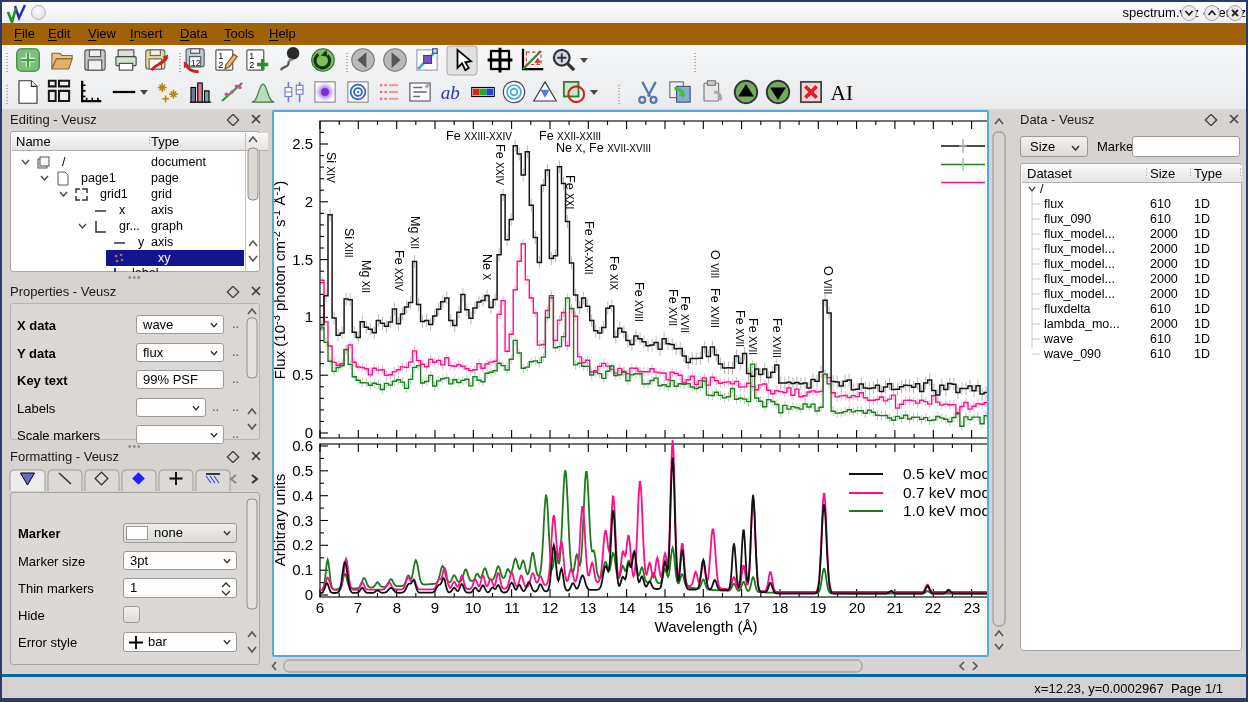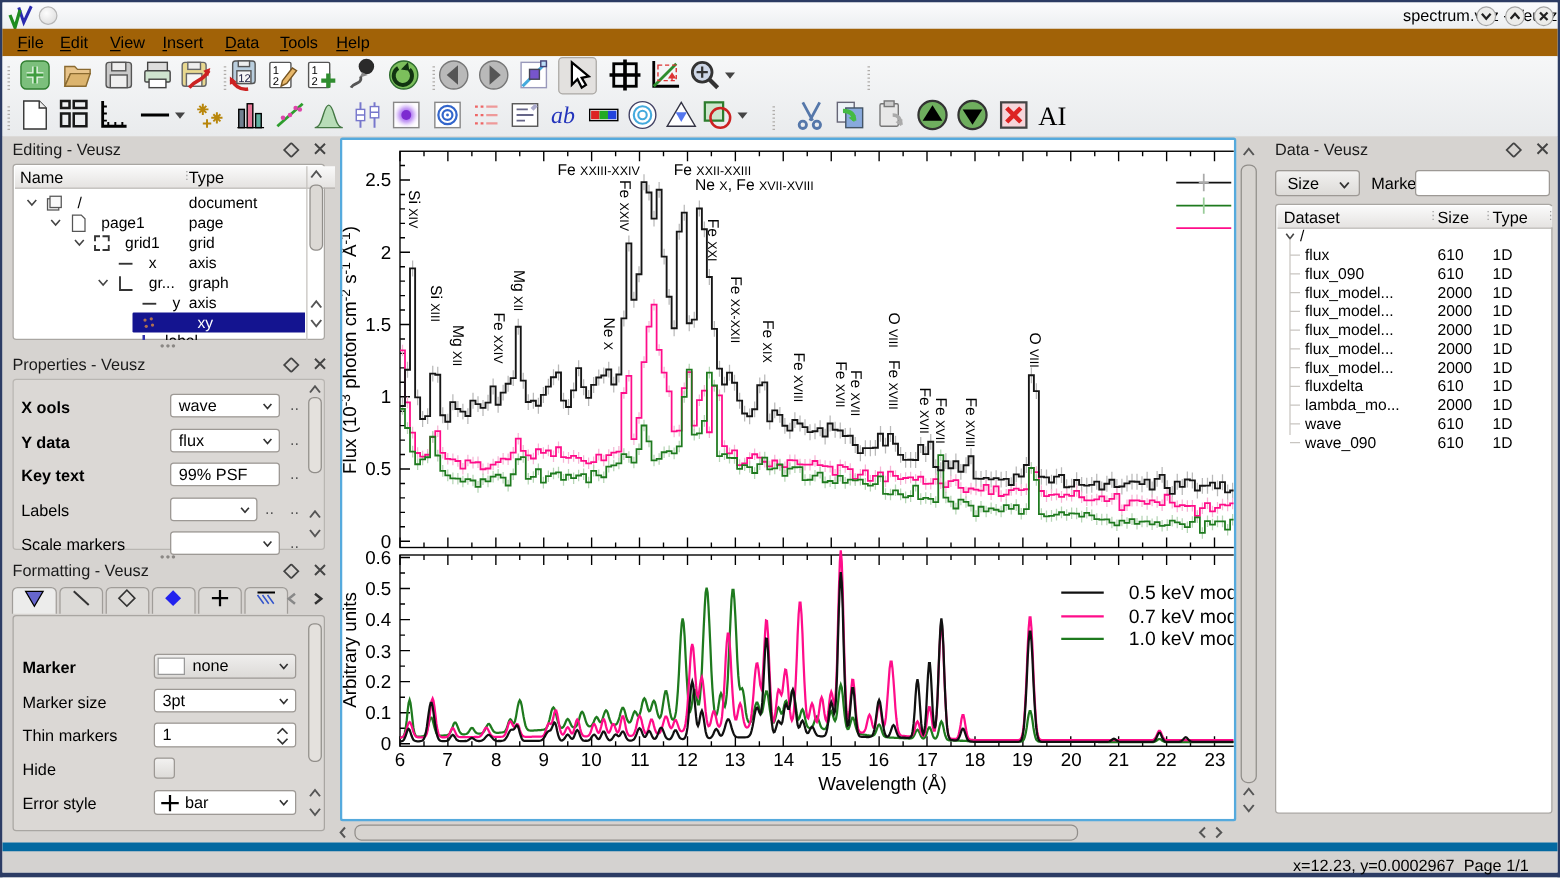--- a/index.html
+++ b/index.html
@@ -6,21 +6,21 @@
 .abs{position:absolute}
 .titlebar{left:2px;top:2px;width:1244px;height:21px;background:linear-gradient(#fbfcfd,#eceef0)}
 .menubar{left:2px;top:23px;width:1244px;height:22px;background:#a16207}
 .menubar span{position:absolute;top:3px}
 .menubar u{text-decoration:underline;text-underline-offset:2px}
 .toolbars{left:2px;top:45px;width:1244px;height:64px;background:linear-gradient(#f6f7f8,#e9ebed)}
 .dockL{left:2px;top:109px;width:266px;height:565px;background:#d6d3d0}
 .dockR{left:1012px;top:109px;width:234px;height:565px;background:#d6d3d0}
 .plotarea{left:268px;top:109px;width:744px;height:565px;background:#d6d3d0}
 .docktitle{font-size:13px;color:#1a1a1a}
-.statusbar{left:2px;top:674px;width:1244px;height:24px;background:#d4d2d0;border-top:7px solid #0369a1}
+.statusbar{left:2px;top:674px;width:1244px;height:24px;background:#d4d2d0;border-top:3px solid #0369a1}
 .border{background:#2c3c64}
 .white{background:#fff}
 .tree{background:#fff;border:1px solid #a9a6a2;border-radius:3px}
 .hdr{background:linear-gradient(#fafafa,#e5e3e1);border-bottom:1px solid #b5b2ae;font-size:13px}
 .combo{position:absolute;background:linear-gradient(#fff,#fff);border:1px solid #9d9995;border-radius:3px;font-size:13px}
 .combo .ar{position:absolute;right:5px;top:50%;margin-top:-3px;width:8px;height:6px}
 .btn3d{background:linear-gradient(#f2f1f0,#dddbd8);border:1px solid #9d9995;border-radius:3px}
 svg{display:block}
 .dots{color:#8a8784;font-size:10px;letter-spacing:1px}
 </style></head><body>
@@ -349,21 +349,21 @@
       <path d="M3 112l4-5 4 5M3 122l4 5 4-5" stroke="#555" fill="none" stroke-width="1.6"></path>
     </svg>
 </div>
 <div class="abs dots" style="left:128px;top:272px">•••</div>
 <div class="abs docktitle" style="left:10px;top:284px">Properties - Veusz</div>
 <svg class="abs" style="left:226px;top:286px" width="36" height="12" viewBox="0 0 36 12">
     <rect x="3" y="2" width="8" height="8" transform="rotate(45 7 6)" fill="none" stroke="#444" stroke-width="1.4"></rect>
     <path d="M26 1l8 8M34 1l-8 8" stroke="#444" stroke-width="1.6"></path>
   </svg>
 <div class="abs" style="left:10px;top:303px;width:250px;height:137px;background:#dbd8d5;border:1px solid #b9b6b2;border-radius:3px">
-<div class="abs" style="left:6px;top:14px;font-weight:bold">X ools</div>
+<div class="abs" style="left:6px;top:14px;font-weight:bold">X data</div>
     <div class="combo" style="left:125px;top:11px;width:88px;height:19px">
       <span style="position:absolute;left:6px;top:1px">wave</span>
       <svg class="ar" width="9" height="6" viewBox="0 0 9 6">
         <path d="M1 1l3.5 4L8 1" stroke="#333" stroke-width="1.5" fill="none"></path>
       </svg>
     </div>
     <div class="abs" style="left:221px;top:12px;color:#555">..</div>
     <div class="abs" style="left:6px;top:42px;font-weight:bold">Y data</div>
     <div class="combo" style="left:125px;top:39px;width:88px;height:19px">
       <span style="position:absolute;left:6px;top:1px">flux</span>

